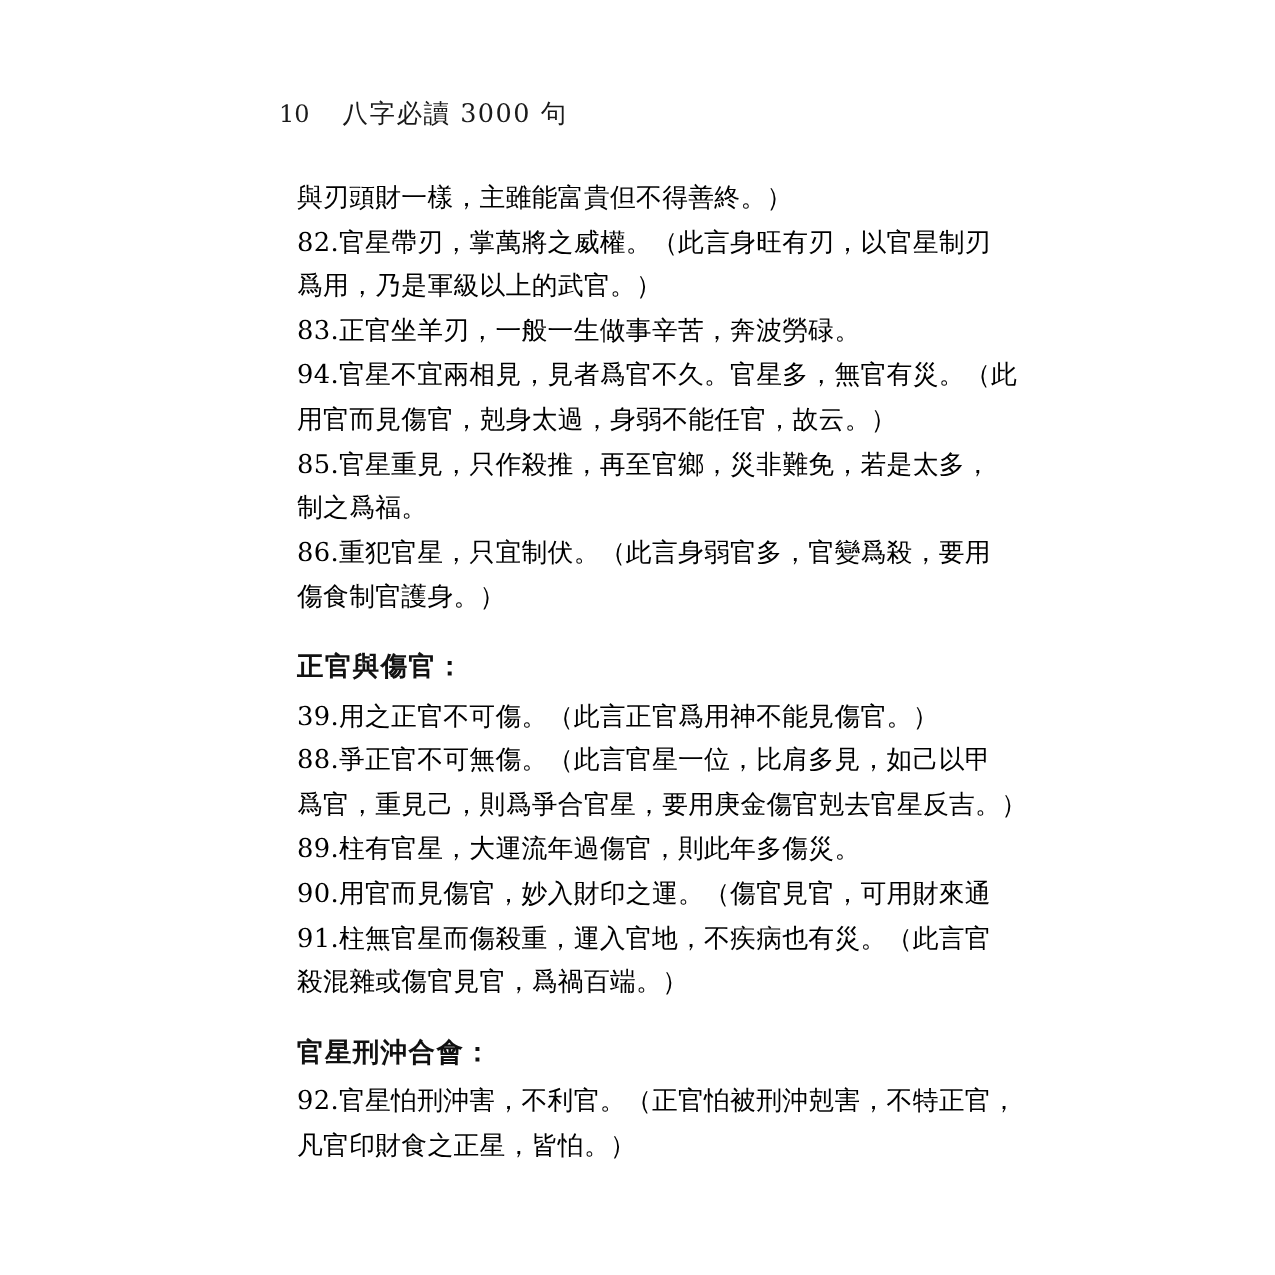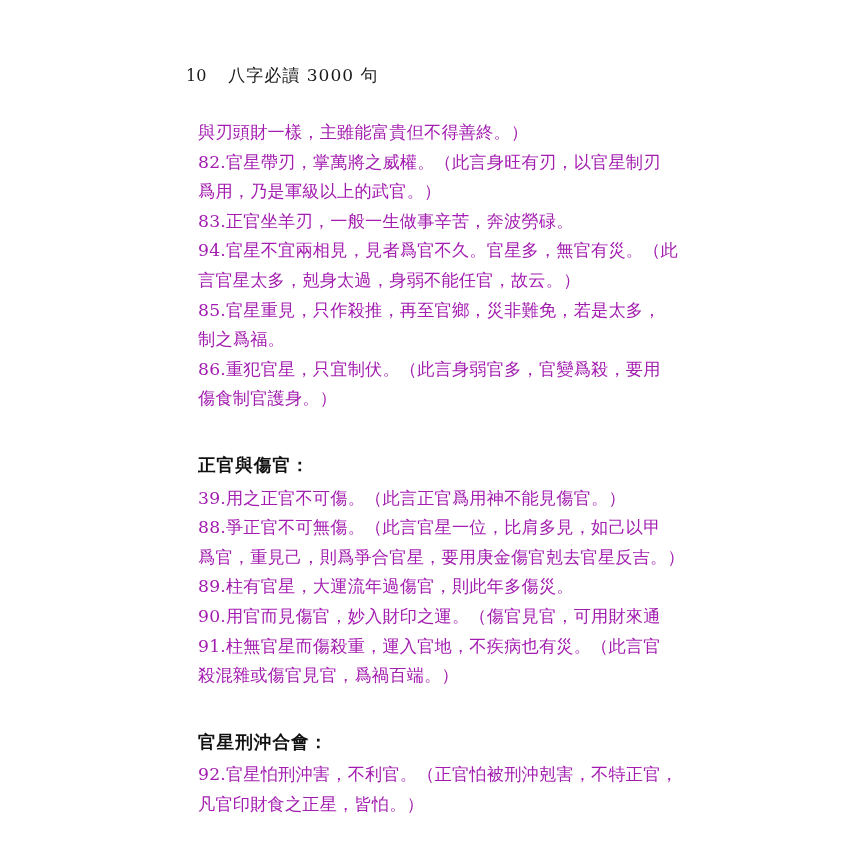--- a/index.html
+++ b/index.html
@@ -45,30 +45,29 @@
     position: absolute;
     top: 118px;
     left: 198px;
     width: 466px;
   }
   .line {
     font-size: 17.2px;
     line-height: 29.6px;
     letter-spacing: 0.2px;
     white-space: nowrap;
-    color: #a21caf;
+    color: #000000;
   }
   .section-title {
     font-size: 17.6px;
     line-height: 29.6px;
     font-weight: bold;
     letter-spacing: 1px;
     color: #111111;
     white-space: nowrap;
-    margin-top: 20px;
   }
   .gap {
     height: 16px;
   }
   .gap-small {
     height: 4px;
   }
 </style>
 </head>
 <body>
@@ -81,21 +80,21 @@
   </div>
 
   <div class="body">
 
     <div>
       <div class="line">與刃頭財一樣，主雖能富貴但不得善終。）</div>
       <div class="line">82.官星帶刃，掌萬將之威權。（此言身旺有刃，以官星制刃</div>
       <div class="line">爲用，乃是軍級以上的武官。）</div>
       <div class="line">83.正官坐羊刃，一般一生做事辛苦，奔波勞碌。</div>
       <div class="line">94.官星不宜兩相見，見者爲官不久。官星多，無官有災。（此</div>
-      <div class="line">言官星太多，剋身太過，身弱不能任官，故云。）</div>
+      <div class="line">用官而見傷官，剋身太過，身弱不能任官，故云。）</div>
       <div class="line">85.官星重見，只作殺推，再至官鄉，災非難免，若是太多，</div>
       <div class="line">制之爲福。</div>
       <div class="line">86.重犯官星，只宜制伏。（此言身弱官多，官變爲殺，要用</div>
       <div class="line">傷食制官護身。）</div>
     </div>
 
     <div class="gap"></div>
 
     <div class="section-title">正官與傷官：</div>
 

